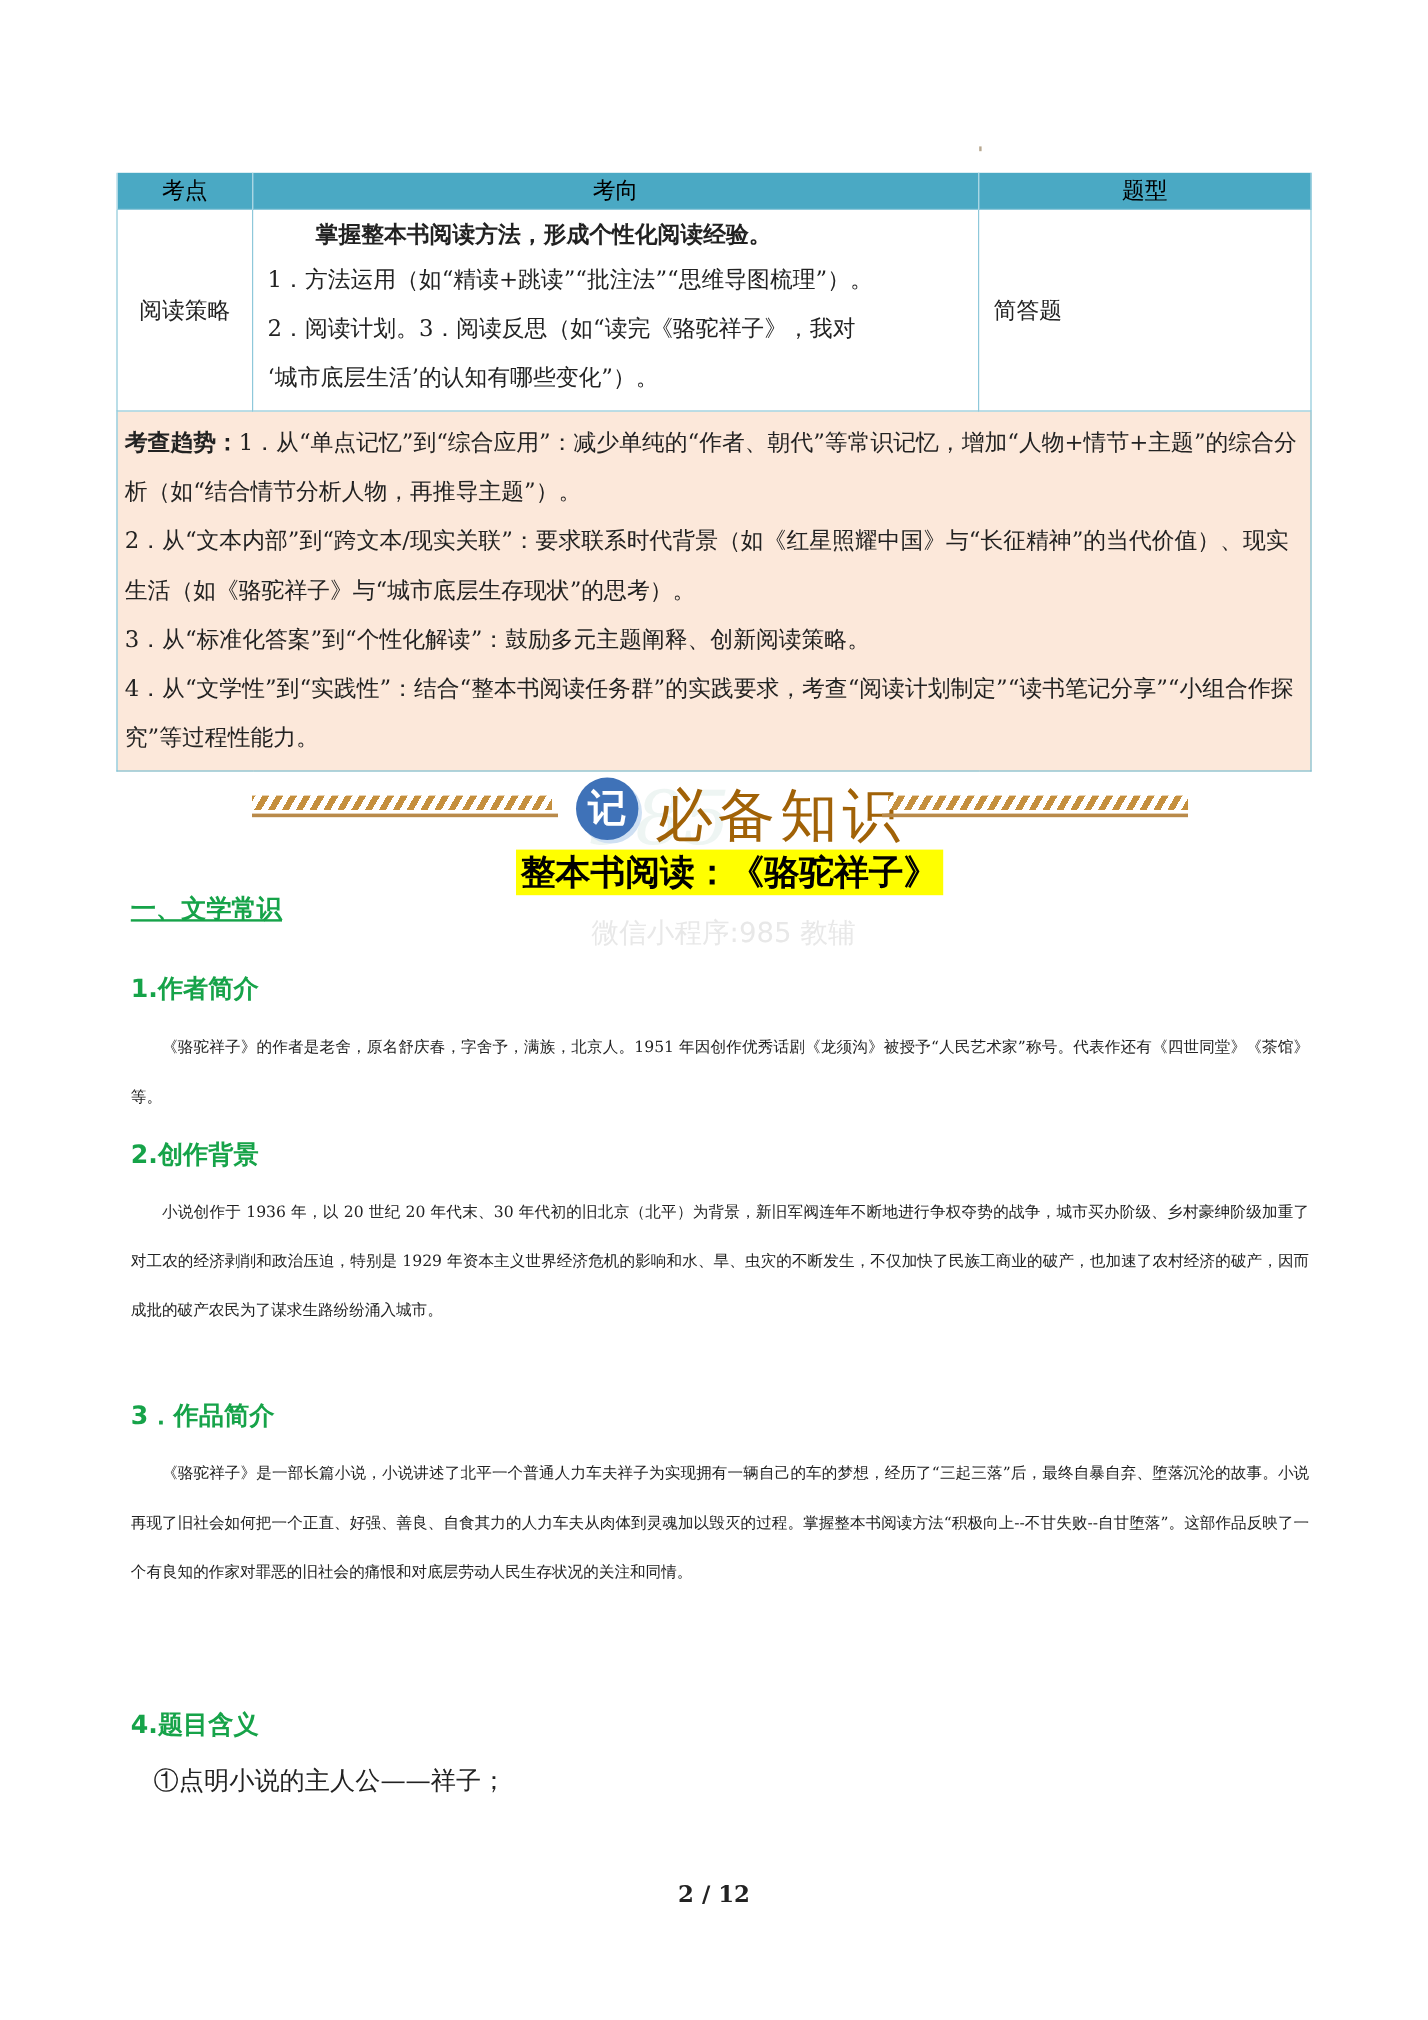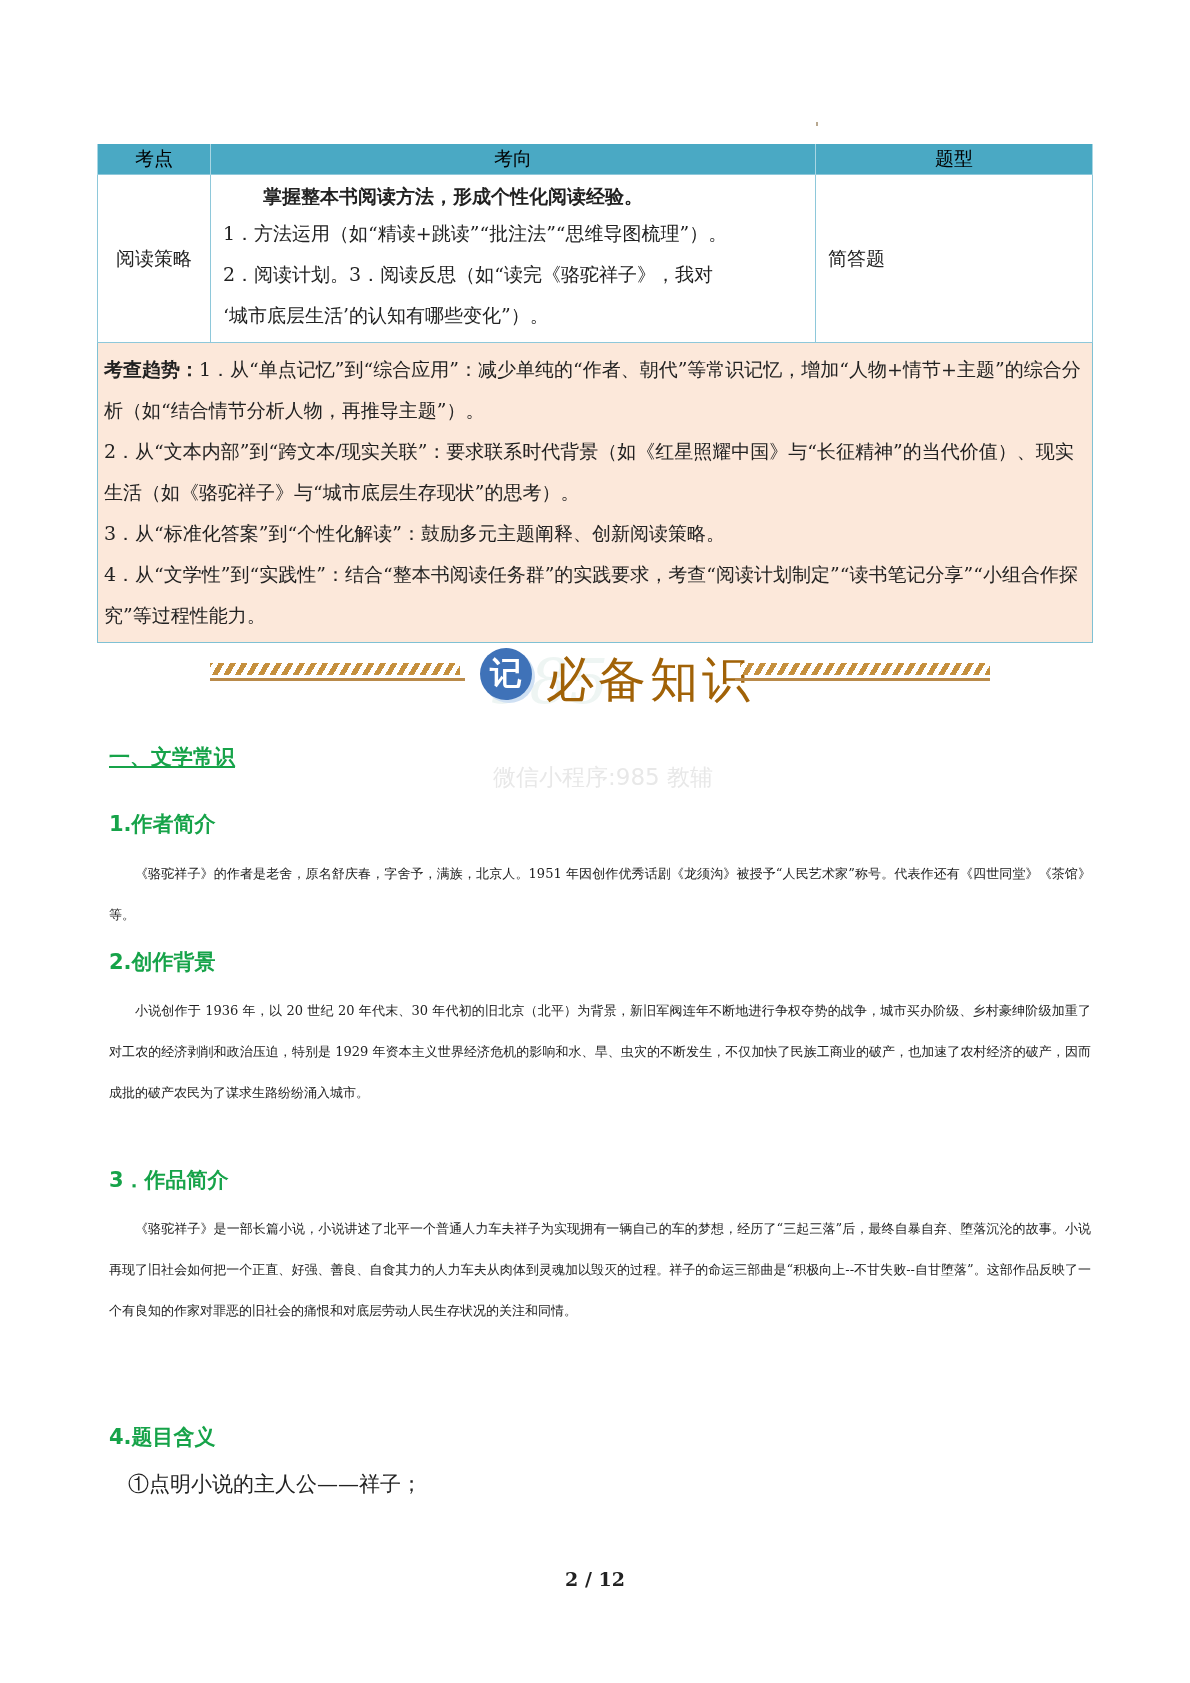--- a/index.html
+++ b/index.html
@@ -93,29 +93,30 @@
 
   <div class="banner">
     <div class="stripe left"></div>
     <div class="stripe-line left"></div>
     <div class="ji-badge">记</div>
     <div class="banner-title">必备知识</div>
     <div class="stripe right"></div>
     <div class="stripe-line right"></div>
   </div>
 
+  <div class="book-title">整本书阅读：《骆驼祥子》</div>
   <div class="watermark-text">微信小程序:985 教辅</div>
 
   <div class="h-green" style="top:743px;text-decoration:underline;">一、文学常识</div>
   <div class="h-green" style="top:810px;">1.作者简介</div>
   <div class="para indent" style="top:853px;">《骆驼祥子》的作者是老舍，原名舒庆春，字舍予，满族，北京人。1951 年因创作优秀话剧《龙须沟》被授予“人民艺术家”称号。代表作还有《四世同堂》《茶馆》等。</div>
 
   <div class="h-green" style="top:948px;">2.创作背景</div>
   <div class="para indent" style="top:990px;">小说创作于 1936 年，以 20 世纪 20 年代末、30 年代初的旧北京（北平）为背景，新旧军阀连年不断地进行争权夺势的战争，城市买办阶级、乡村豪绅阶级加重了对工农的经济剥削和政治压迫，特别是 1929 年资本主义世界经济危机的影响和水、旱、虫灾的不断发生，不仅加快了民族工商业的破产，也加速了农村经济的破产，因而成批的破产农民为了谋求生路纷纷涌入城市。</div>
 
   <div class="h-green" style="top:1166px;">3．作品简介</div>
-  <div class="para indent" style="top:1208px;">《骆驼祥子》是一部长篇小说，小说讲述了北平一个普通人力车夫祥子为实现拥有一辆自己的车的梦想，经历了“三起三落”后，最终自暴自弃、堕落沉沦的故事。小说再现了旧社会如何把一个正直、好强、善良、自食其力的人力车夫从肉体到灵魂加以毁灭的过程。祥子的命运三部曲是“积极向上--不甘失败--自甘堕落”。这部作品反映了一个有良知的作家对罪恶的旧社会的痛恨和对底层劳动人民生存状况的关注和同情。</div>
+  <div class="para indent" style="top:1208px;">《骆驼祥子》是一部长篇小说，小说讲述了北平一个普通人力车夫祥子为实现拥有一辆自己的车的梦想，经历了“三起三落”后，最终自暴自弃、堕落沉沦的故事。小说再现了旧社会如何把一个正直、好强、善良、自食其力的人力车夫从肉体到灵魂加以毁灭的过程。掌握整本书阅读方法“积极向上--不甘失败--自甘堕落”。这部作品反映了一个有良知的作家对罪恶的旧社会的痛恨和对底层劳动人民生存状况的关注和同情。</div>
 
   <div class="h-green" style="top:1423px;">4.题目含义</div>
   <div class="list-item" style="top:1470px;">①点明小说的主人公——祥子；</div>
 
   <div class="page-num">2 / 12</div>
 </div>
 
 </body></html>

